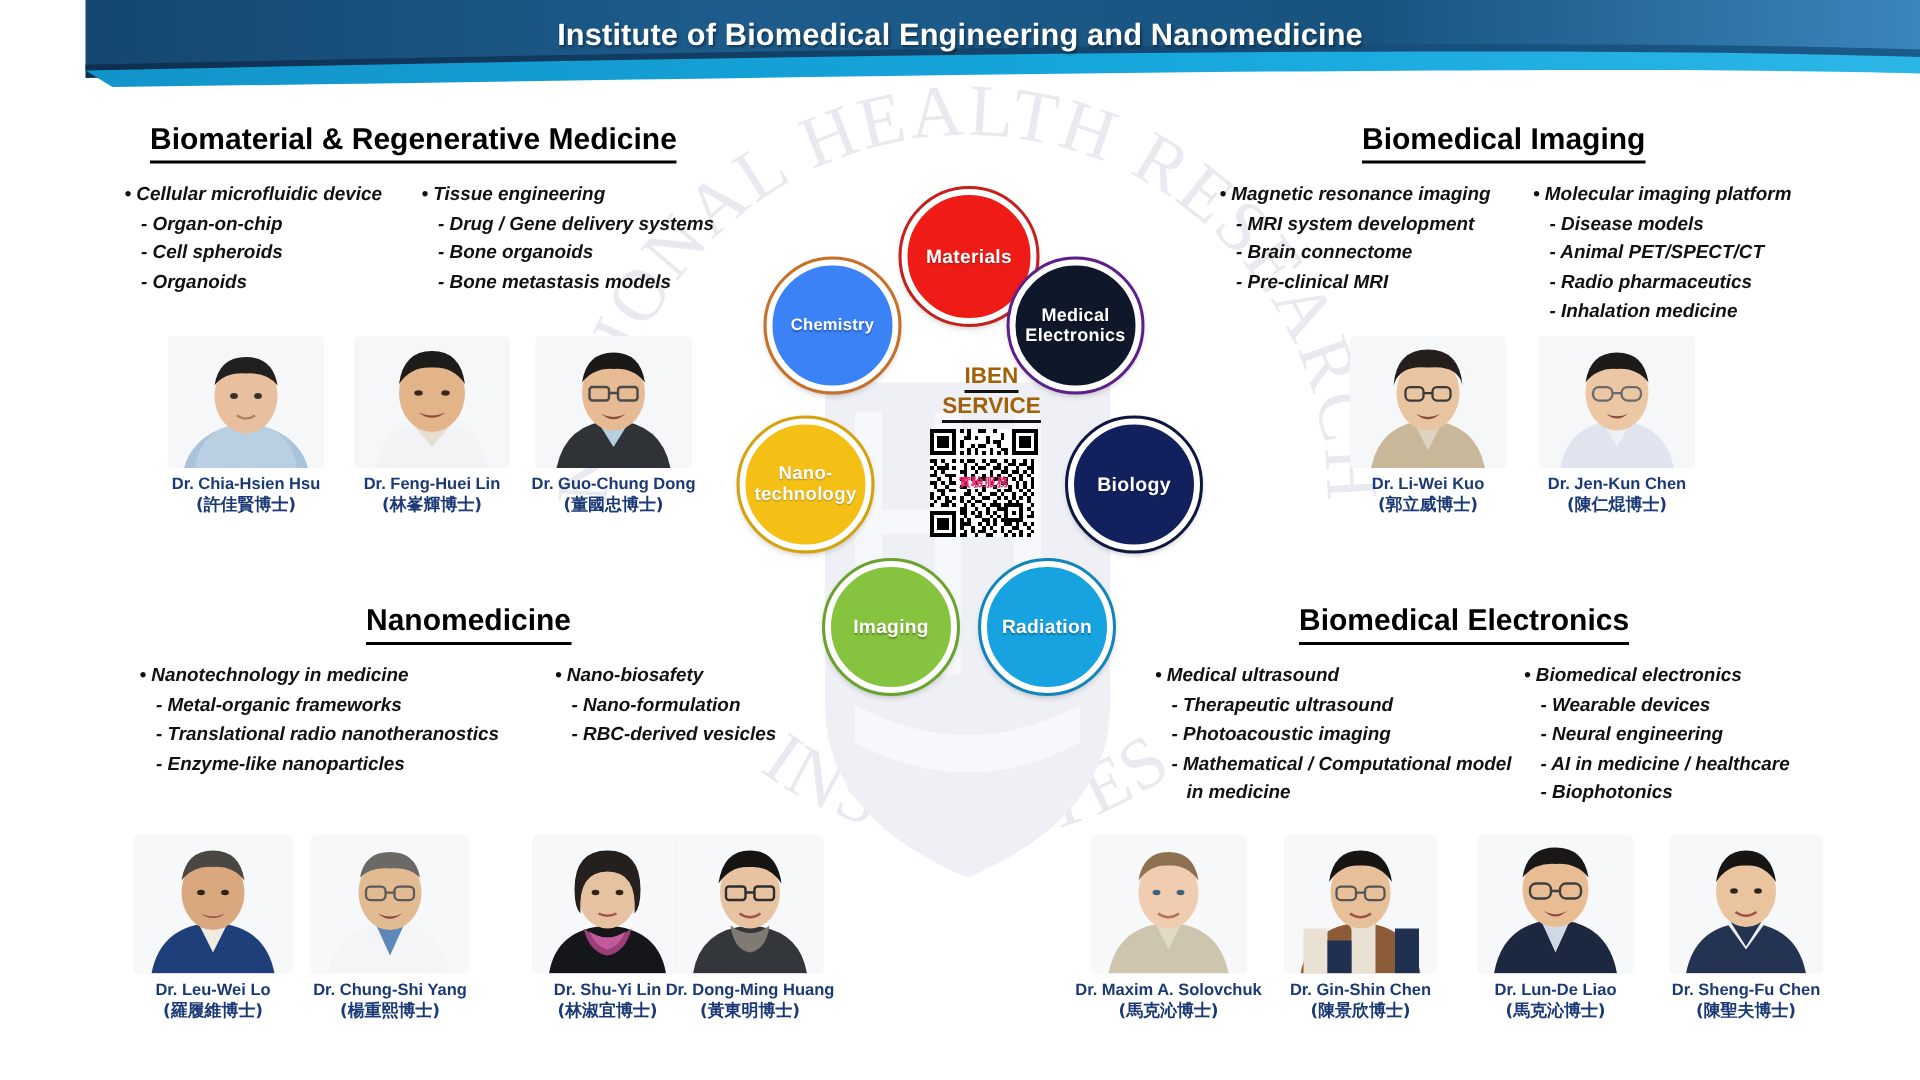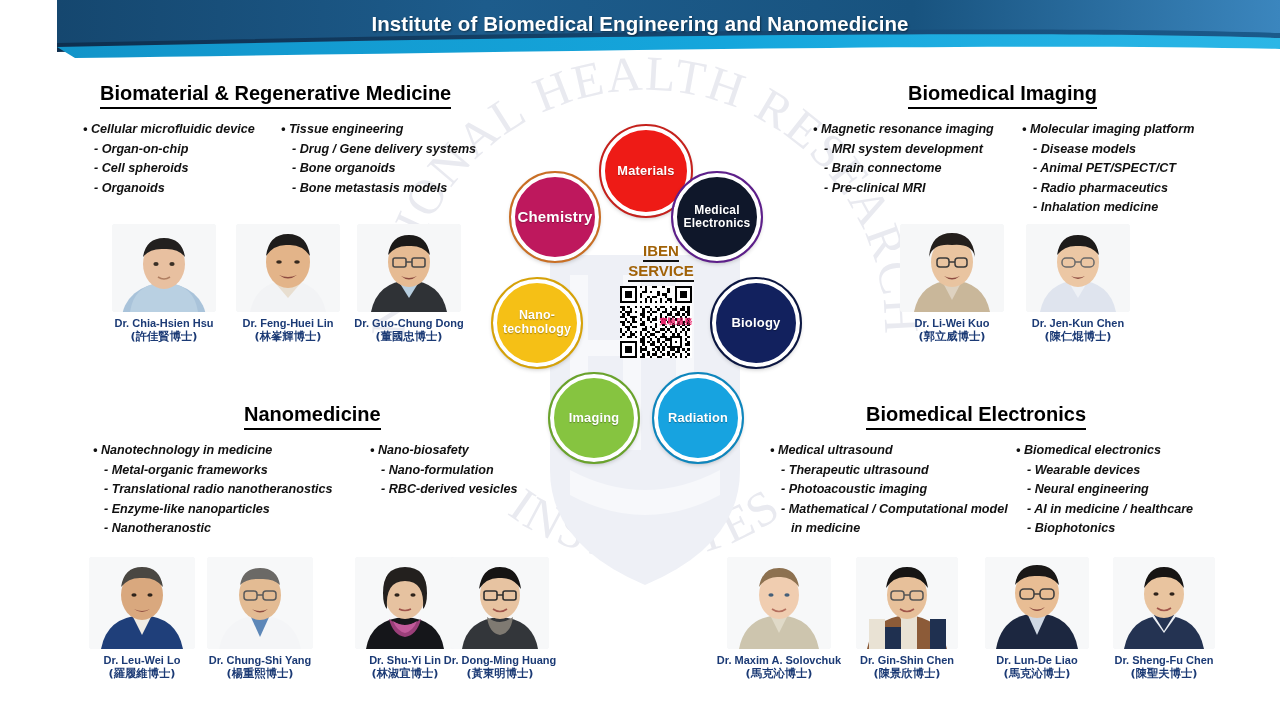--- a/index.html
+++ b/index.html
@@ -66,21 +66,20 @@
     font-size:15px; font-weight:700; color:#a16207; line-height:18px;
     font-family:"Liberation Sans", sans-serif;
   }
   .iben-label span { border-bottom:2px solid #111; display:inline-block; padding-bottom:0px;}
   .qr { position:absolute; left:620px; top:286px; width:72px; height:72px; z-index:4; }
   .qr-overlay {
     position:absolute; left:620px; top:316px; width:72px; height:12px;
     text-align:center; z-index:5; color:#e8286e; font-size:8px; font-weight:700;
     font-family:"DejaVu Sans", sans-serif;
     letter-spacing:.3px;
-    margin-left:20px;
   }
 
   
   .person { position:absolute; z-index:3; text-align:center; }
   .photo {
     position:relative; margin:0 auto;
     border-radius:3px; overflow:hidden;
     background:#f3f4f6;
   }
   .pname {
@@ -171,21 +170,20 @@
     <div class="b1">- Radio pharmaceutics</div>
     <div class="b1">- Inhalation medicine</div>
   </div>
 
   <div class="sec-title" style="left:244px; top:403px;">Nanomedicine</div>
   <div class="bullets" style="left:93px; top:441px;">
     <div class="b0">•  Nanotechnology in medicine</div>
     <div class="b1">- Metal-organic frameworks</div>
     <div class="b1">- Translational radio nanotheranostics</div>
     <div class="b1">- Enzyme-like nanoparticles</div>
-    <div class="b1">- Nanotheranostic</div>
   </div>
   <div class="bullets" style="left:370px; top:441px;">
     <div class="b0">•  Nano-biosafety</div>
     <div class="b1">- Nano-formulation</div>
     <div class="b1">- RBC-derived vesicles</div>
   </div>
 
   <div class="sec-title" style="left:866px; top:403px;">Biomedical Electronics</div>
   <div class="bullets" style="left:770px; top:441px;">
     <div class="b0">• Medical ultrasound</div>
@@ -221,21 +219,21 @@
     </div>
 
     <div class="circ" style="left:60px; top:248px; width:88px; height:88px; background:#86c440; border:4px solid #fff; outline:2.5px solid #6aa32c; font-size:12.8px;">
       <span class="lbl">Imaging</span>
     </div>
 
     <div class="circ" style="left:3px; top:153px; width:88px; height:88px; background:#f5c016; border:4px solid #fff; outline:2.5px solid #d6a208; font-size:12.4px;">
       <span class="lbl">Nano-technology</span>
     </div>
 
-    <div class="circ" style="left:21px; top:47px; width:88px; height:88px; background:#be185d; border:4px solid #fff; outline:2.5px solid #c96f25; font-size:15px;">
+    <div class="circ" style="left:21px; top:47px; width:88px; height:88px; background:#3b82f6; border:4px solid #fff; outline:2.5px solid #c96f25; font-size:11px;">
       <span class="lbl">Chemistry</span>
     </div>
   </div>
 
   <div class="iben-label">
     <span>IBEN</span><br>
     <span>SERVICE</span>
   </div>
 
   <svg class="qr" viewBox="0 0 29 29" shape-rendering="crispEdges">

